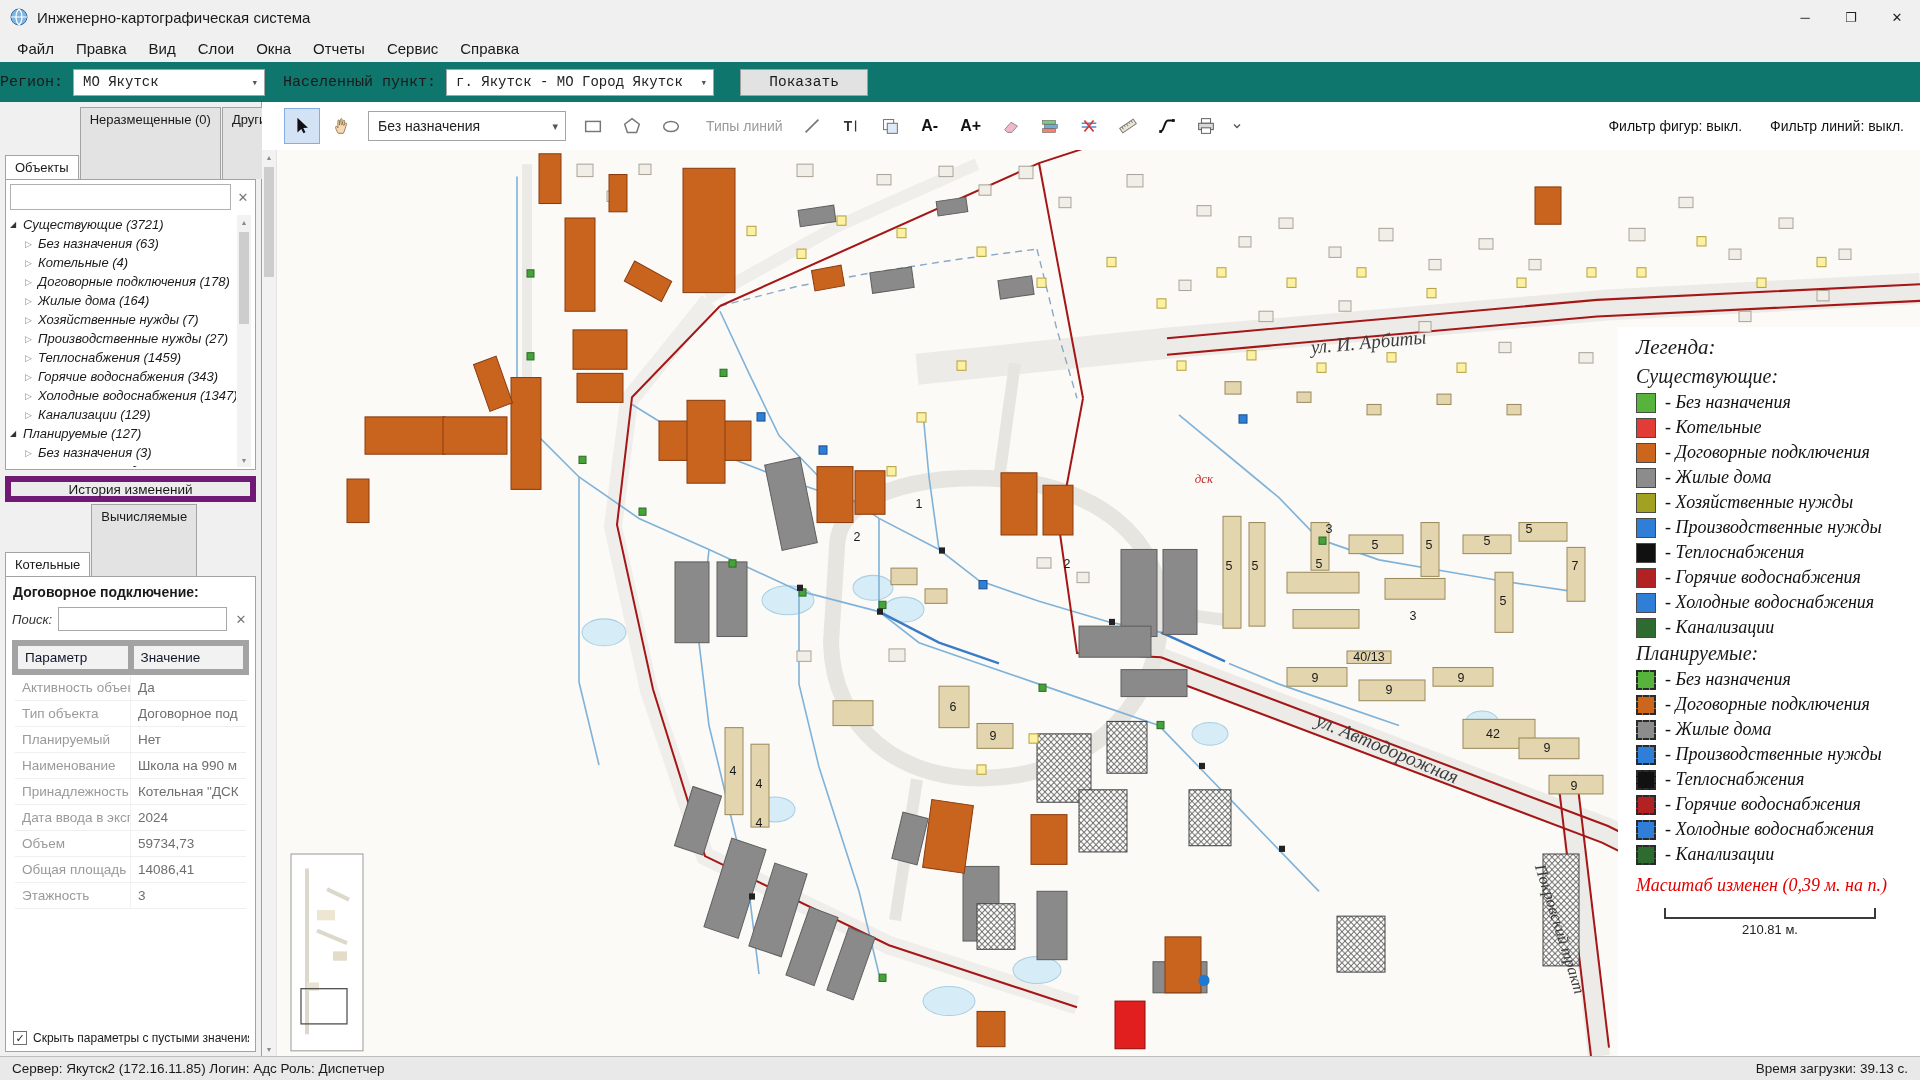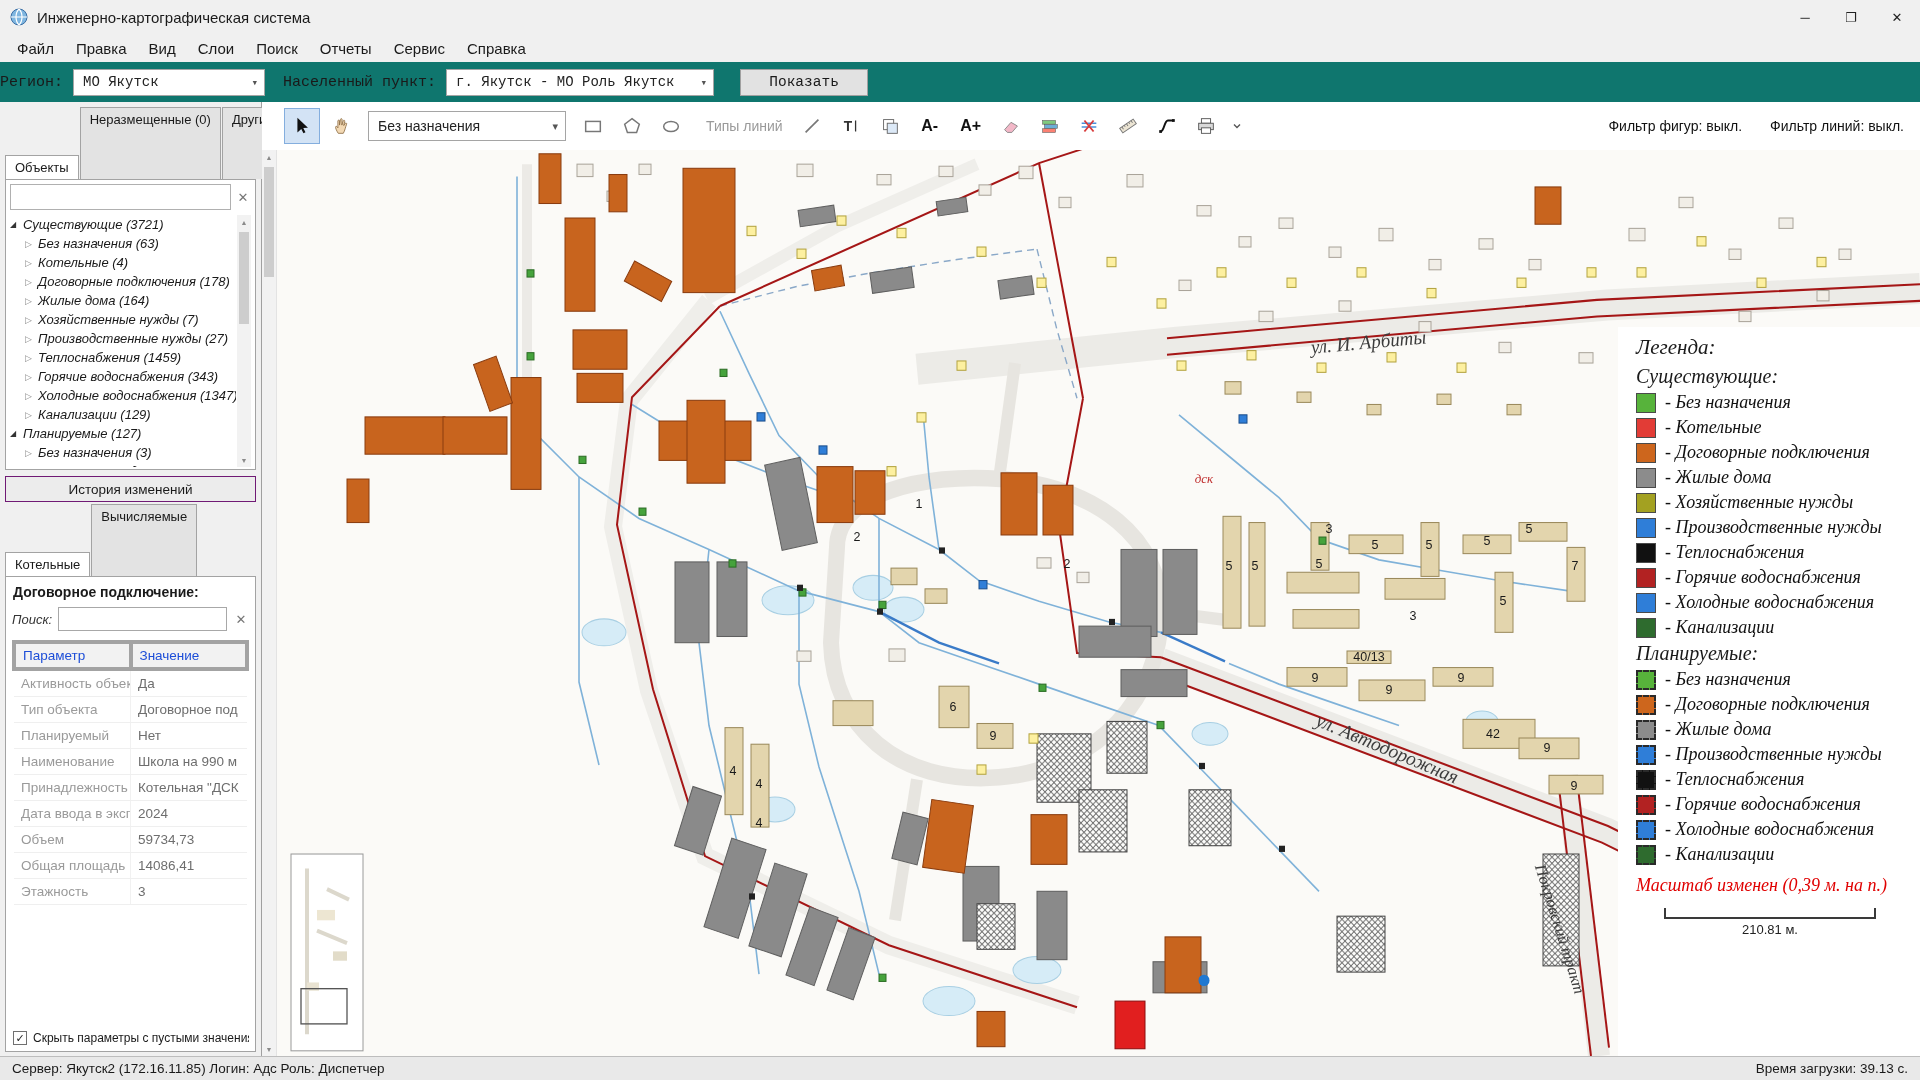--- a/index.html
+++ b/index.html
@@ -42,29 +42,29 @@
   .clear { color:#777; font-size:13px; width:16px; text-align:center; }
   .tree { position:relative; height:252px; margin-top:5px; overflow:hidden; padding-right:15px; }
   .tnode { display:flex; align-items:center; height:19px; font-size:13px; font-style:italic; white-space:nowrap; overflow:hidden; }
   .tnode .arrow { width:13px; font-size:8px; color:#333; font-style:normal; flex:none; }
   .tnode .arrow.col { color:#8a8a8a; font-size:9px; }
   .tnode.child { padding-left:15px; }
   .vscroll { position:absolute; right:0; top:0; bottom:0; width:14px; background:#f2f2f2; display:flex; flex-direction:column; align-items:center; }
   .vs-arr { height:14px; font-size:7px; color:#8a8a8a; display:flex; align-items:center; }
   .vs-thumb { width:10px; height:92px; background:#cdcdcd; margin-top:3px; }
   .vs-sp { flex:1; }
-  .history { margin-top:6px; height:26px; background:#ececec; border:1px solid #701a75; display:flex; align-items:center; justify-content:center; font-size:13.5px; }
+  .history { margin-top:6px; height:26px; background:#ececec; border:6px solid #701a75; display:flex; align-items:center; justify-content:center; font-size:13.5px; }
   .param-tabs { display:flex; margin-top:2px; }
   .param-panel { flex:1; border:1px solid #a3a3a3; background:#fff; padding:6px 6px 4px 6px; display:flex; flex-direction:column; min-height:0; }
   .obj-title { font-weight:bold; font-size:14px; margin:1px 0 7px 1px; }
   .psearch { display:flex; align-items:center; gap:6px; }
   .psearch .plbl { font-style:italic; font-size:13px; color:#333; }
   .psearch input { flex:1; height:24px; border:1px solid #a8a8a8; padding:0 6px; font-family:inherit; font-size:13px; min-width:0; }
   table.params { width:100%; border-collapse:collapse; margin-top:9px; font-size:13.5px; table-layout:fixed; }
-  table.params th { background:#f2f2f2; border:4px solid #a3a3a3; font-weight:400; text-align:left; padding:4px 7px; color:#1d4ed8; }
+  table.params th { background:#f2f2f2; border:6px solid #a3a3a3; font-weight:400; text-align:left; padding:4px 7px; color:#0f172a; }
   table.params td { padding:5px 7px; border-bottom:1px solid #efefef; white-space:nowrap; overflow:hidden; }
   td.pname { color:#9a9a9a; width:55%; border-right:1px solid #f1f1f1; }
   td.pval  { color:#6e6e6e; }
   .sp-spacer { flex:1; }
   .chk-row { display:flex; align-items:center; gap:6px; font-size:12px; padding:4px 0 2px 1px; white-space:nowrap; overflow:hidden; }
   .chk { width:14px; height:14px; border:1px solid #707070; background:#fff; display:flex; align-items:center; justify-content:center; font-size:11px; color:#222; flex:none; }
 
   
   .maparea { flex:1; position:relative; min-width:0; background:#fbfaf7; overflow:hidden; }
   .map-toolbar { position:absolute; left:0; right:0; top:0; height:48px; background:#fff; display:flex; align-items:center; padding:0 16px 0 22px; z-index:6; }
@@ -116,35 +116,35 @@
       <div class="winbtn">❐</div>
       <div class="winbtn">✕</div>
     </div>
   </div>
 
   <div class="menubar">
       <div class="menu-item">Файл</div>
       <div class="menu-item">Правка</div>
       <div class="menu-item">Вид</div>
       <div class="menu-item">Слои</div>
-      <div class="menu-item">Поиск</div>
+      <div class="menu-item">Окна</div>
       <div class="menu-item">Отчеты</div>
       <div class="menu-item">Сервис</div>
       <div class="menu-item">Справка</div>
     </div>
 
   <div class="ribbon">
     <span>Регион:</span>
     <div class="combo" style="width:192px">
       <span>МО Якутск</span>
       <span class="caret">▾</span>
     </div>
     <span style="margin-left:8px">Населенный пункт:</span>
     <div class="combo" style="width:268px">
-      <span>г. Якутск - МО Роль Якутск</span>
+      <span>г. Якутск - МО Город Якутск</span>
       <span class="caret">▾</span>
     </div>
     <button class="showbtn">Показать</button>
   </div>
 
 
   <div class="content">
 
     <div class="sidebar">
       <div class="side-tabs" id="side-tabs">

